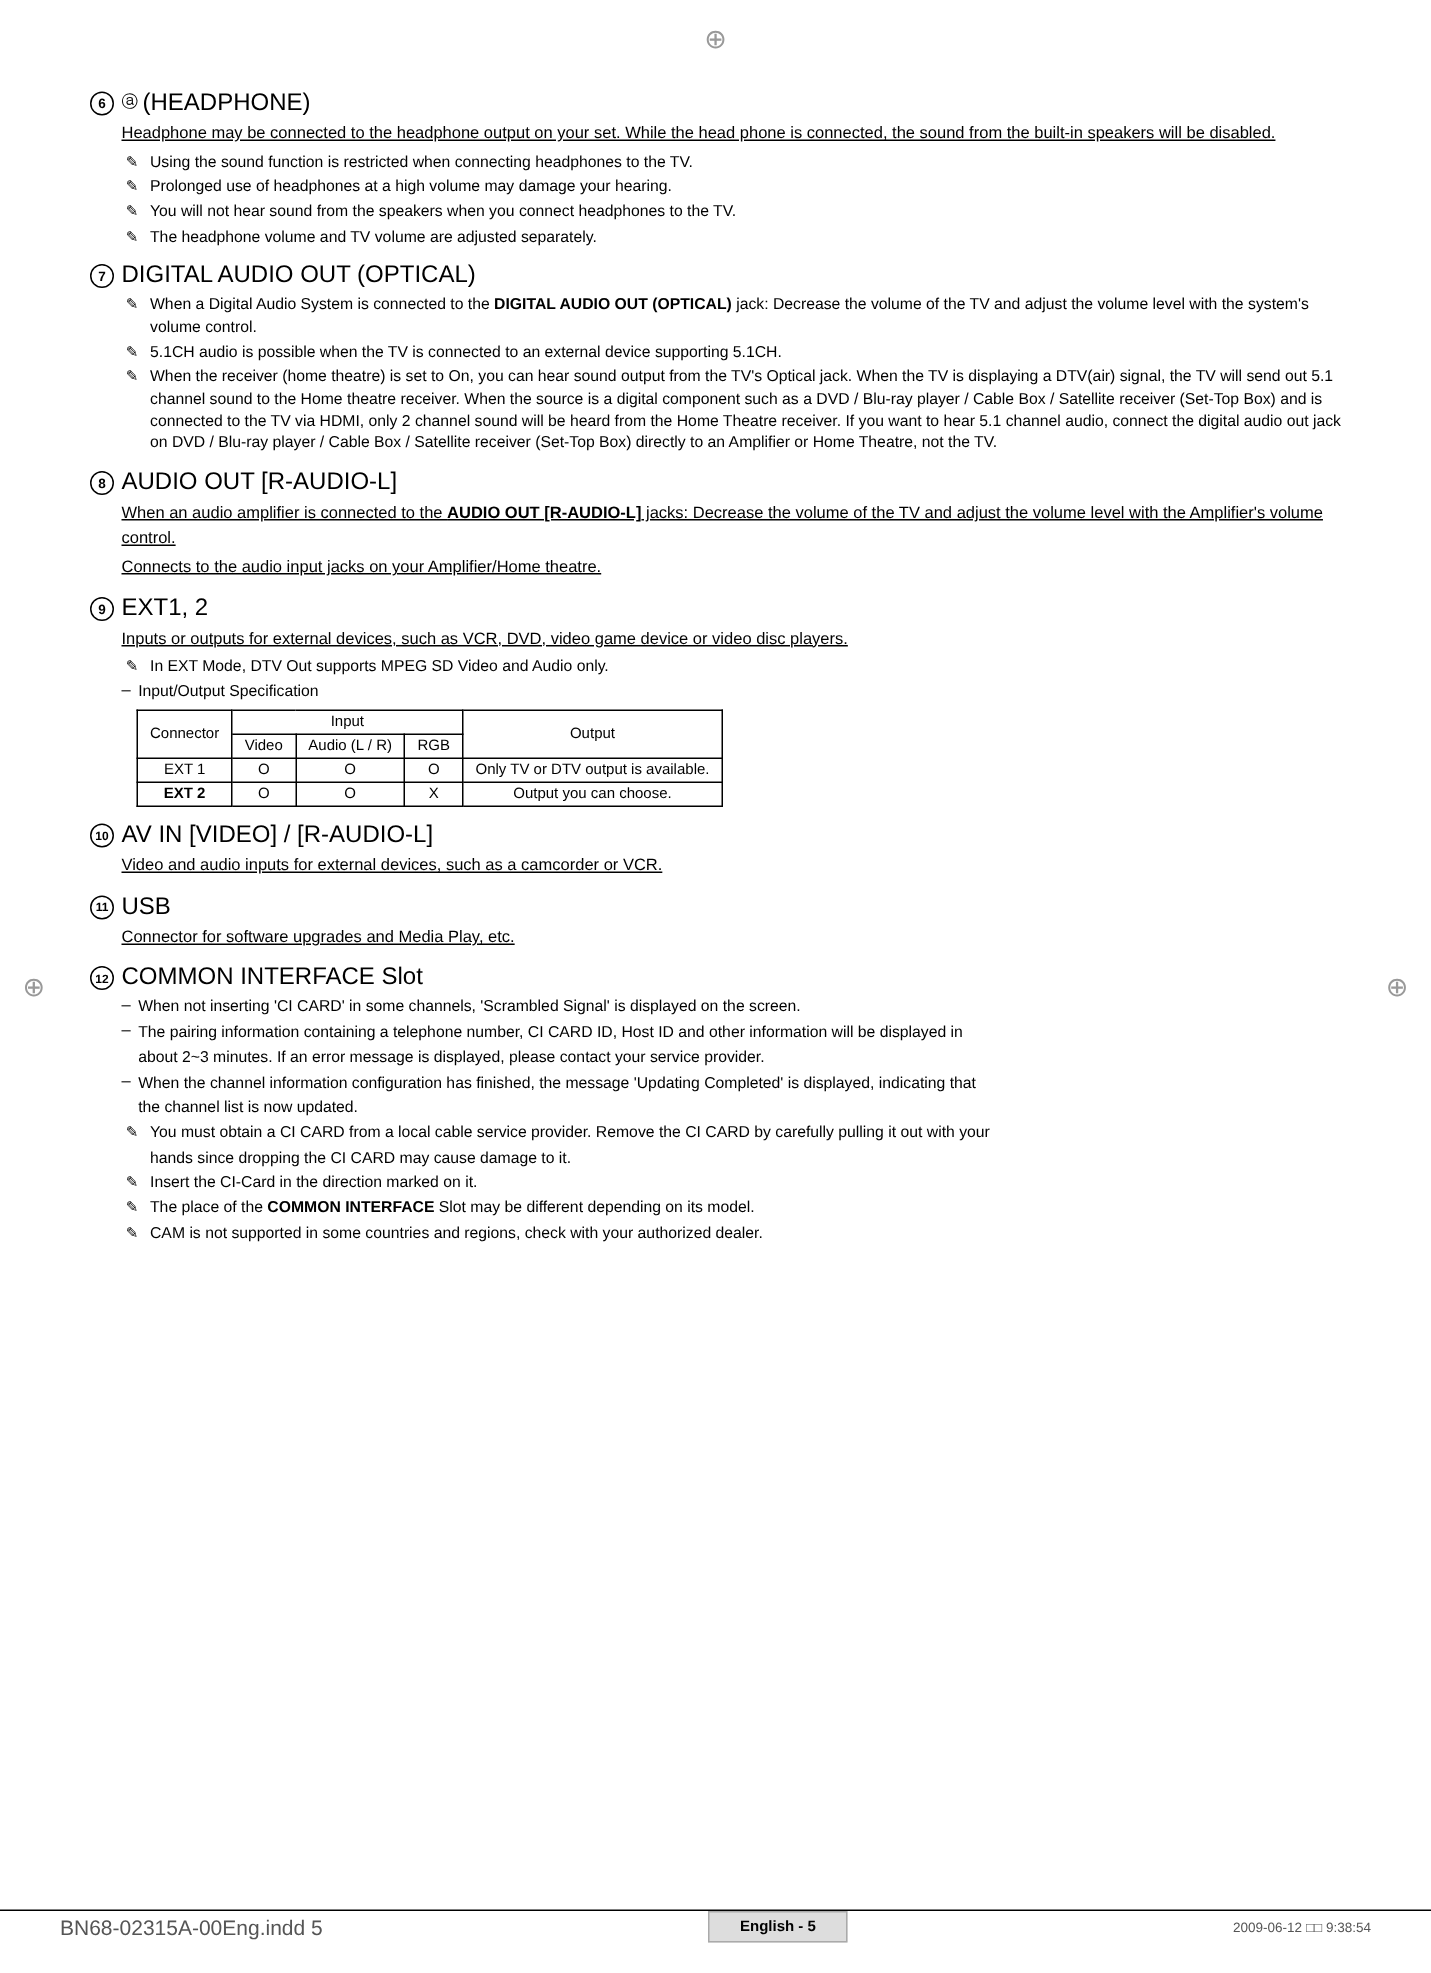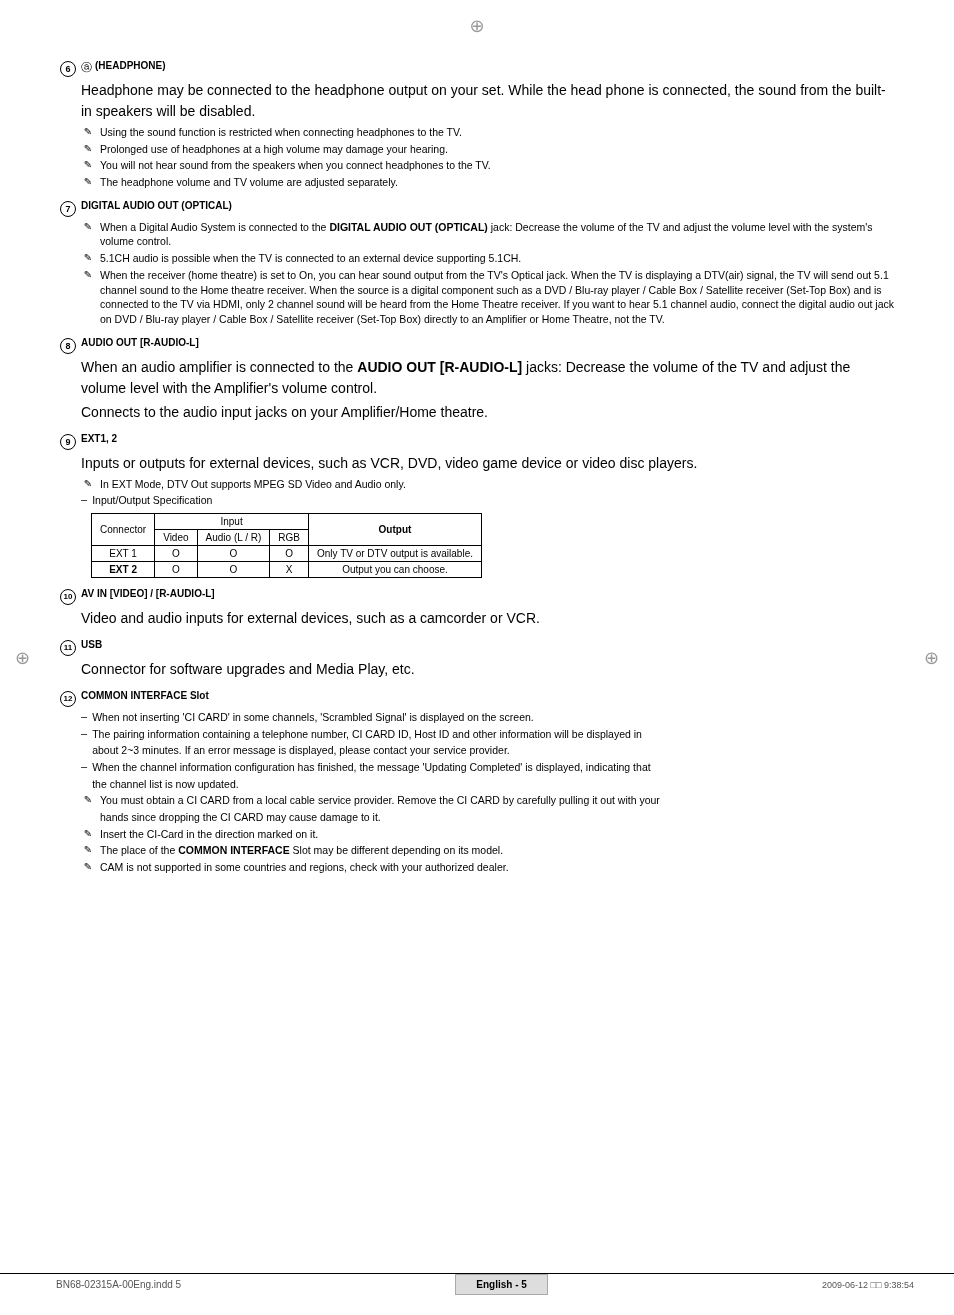--- a/index.html
+++ b/index.html
@@ -35,22 +35,22 @@
       height: 16px;
       border: 1.5px solid #000;
       border-radius: 50%;
       font-size: 9px;
       font-weight: bold;
       flex-shrink: 0;
       margin-right: 5px;
       margin-top: 1px;
     }
     .section-title {
-      font-weight: bold;
-      font-size: 10px;
+      font-weight: normal;
+      font-size: 16px;
     }
     .section-body {
       margin-left: 21px;
     }
     .note-line {
       display: flex;
       align-items: flex-start;
       margin-bottom: 2px;
     }
     .note-icon {
@@ -71,23 +71,24 @@
       margin-bottom: 2px;
       padding-left: 0px;
     }
     .dash {
       flex-shrink: 0;
       margin-right: 5px;
       font-size: 11px;
       margin-top: 0px;
     }
     .body-text {
-      font-size: 14px;
+      font-size: 11px;
       line-height: 1.5;
       margin-bottom: 3px;
+      text-decoration: underline;
     }
     table {
       border-collapse: collapse;
       margin: 5px 0;
       font-size: 10px;
     }
     table td, table th {
       border: 1px solid #000;
       padding: 2px 8px;
       text-align: center;
@@ -97,23 +98,22 @@
       bottom: 20px;
       left: 0;
       right: 0;
       display: flex;
       align-items: center;
       justify-content: space-between;
       padding: 0 40px;
       border-top: 1px solid #000;
     }
     .footer-left {
-      font-size: 10px;
+      font-size: 14px;
       color: #555;
-      margin-left: 16px;
     }
     .footer-center {
       font-size: 10px;
       font-weight: bold;
       background: #ddd;
       padding: 4px 20px;
       border: 1px solid #aaa;
     }
     .footer-right {
       font-size: 9px;
@@ -236,21 +236,21 @@
           <span class="dash">–</span>
           <span class="note-text">Input/Output Specification</span>
         </div>
 
         <div style="margin-left: 10px;">
           <table>
             <tbody>
                 <tr>
               <td rowspan="2" style="text-align:center; font-weight:normal;">Connector</td>
               <td colspan="3" style="text-align:center; font-weight:normal;">Input</td>
-              <td rowspan="2" style="text-align:center; font-weight:bold;">Output</td>
+              <td rowspan="2" style="text-align:center; font-weight:normal;">Output</td>
             </tr>
             <tr>
               <td>Video</td>
               <td>Audio (L / R)</td>
               <td>RGB</td>
             </tr>
             <tr>
               <td style="font-weight:normal;">EXT 1</td>
               <td>O</td>
               <td>O</td>

